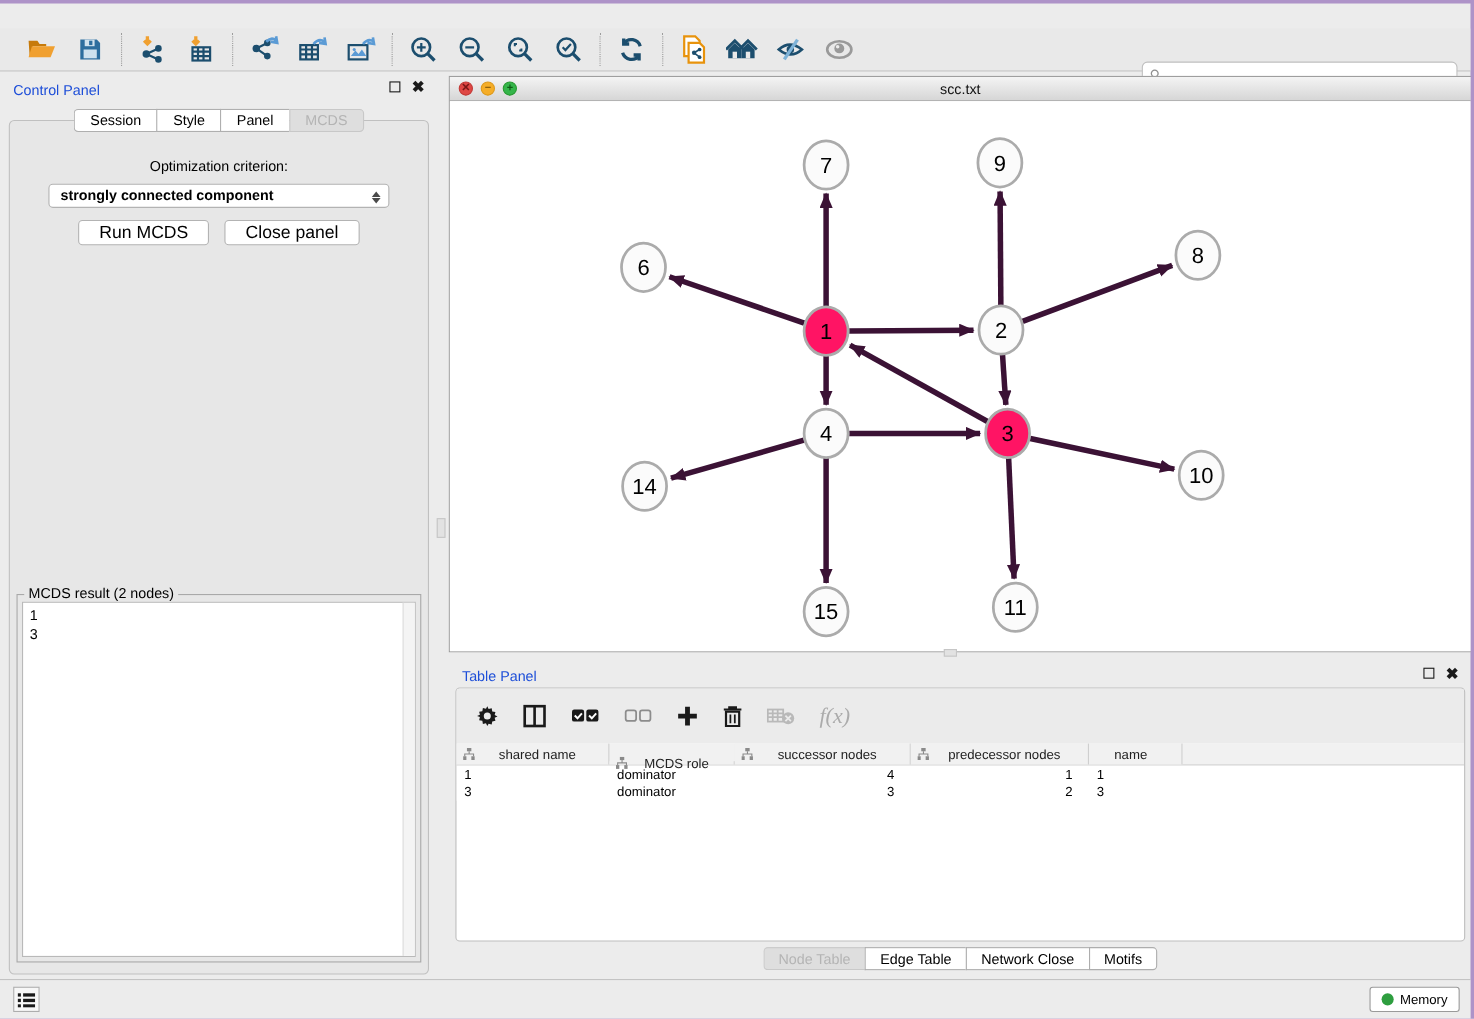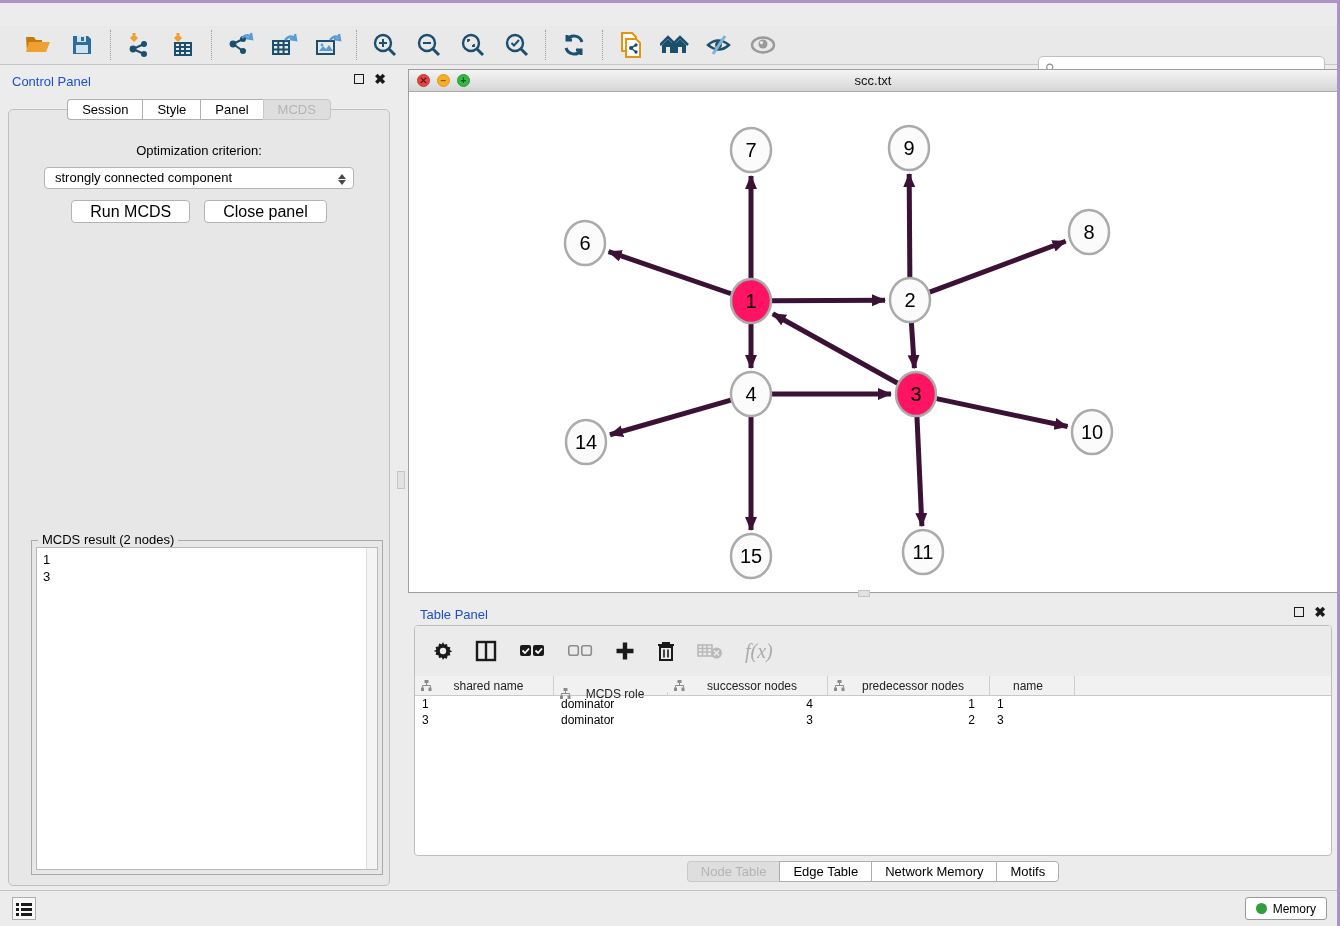--- a/index.html
+++ b/index.html
@@ -38,31 +38,31 @@
   .tabbtn { height:21px; line-height:19px; padding:0 14px; font-size:13px; background:#FFF;
     border:1px solid #AFAFAF; border-right:none; color:#000; cursor:pointer; }
   .tabbtn:first-child { border-radius:4px 0 0 4px; }
   .tabbtn.last { border-right:1px solid #C8C8C8; border-radius:0 4px 4px 0; }
   .tabbtn.disabled { background:#DEDEDE; color:#B4B4B4; border-color:#C8C8C8; }
 
   .cp-body { position:absolute; left:8px; right:8px; top:43px; bottom:4px; background:#E7E7E7;
     border:1px solid #C0C0C0; border-radius:5px; }
   .opt-label { text-align:center; margin-top:33px; font-size:13px; color:#000; }
   .criterion { position:relative; margin:9px auto 0; width:310px; height:22px; background:#FFF;
-    border:1px solid #B3B3B3; border-radius:4px; font-size:13px; line-height:20px; padding-left:10px; cursor:pointer; }
+    border:1px solid #B3B3B3; border-radius:4px; font-size:13px; line-height:20px; padding-left:10px; cursor:pointer;font-weight:bold; }
   .criterion .stepper { position:absolute; right:6px; top:3px; width:10px; height:16px; display:flex; flex-direction:column;
     align-items:center; justify-content:center; gap:1px; }
   .criterion .stepper i { width:0; height:0; border-left:4px solid transparent; border-right:4px solid transparent; }
   .criterion .stepper .up { border-bottom:5px solid #4A4A4A; }
   .criterion .stepper .dn { border-top:5px solid #4A4A4A; }
   .cp-buttons { display:flex; justify-content:center; gap:14px; margin-top:11px; }
   .pushbtn { height:23px; padding:0 18px; background:#FFF; border:1px solid #B3B3B3; border-radius:4px;
     font-size:16px; font-family:"Liberation Sans",sans-serif; cursor:pointer; }
 
-  .result-box { position:absolute; left:6px; right:6px; top:430px; bottom:10px; border:1px solid #A9A9A9;margin-left:16px; }
+  .result-box { position:absolute; left:6px; right:6px; top:430px; bottom:10px; border:1px solid #A9A9A9; }
   .result-legend { position:absolute; left:6px; top:-9px; background:#E7E7E7; padding:0 4px; font-size:13px; color:#000; }
   .result-inner { position:absolute; left:4px; right:4px; top:6px; bottom:4px; background:#FFF; border:1px solid #B9B9B9; }
   .result-text { padding:3px 0 0 6px; font-size:13px; line-height:17px; color:#000; white-space:pre-line; }
   .result-scroll { position:absolute; right:0; top:0; bottom:0; width:11px; background:#F4F4F4; border-left:1px solid #DDD; }
 
   
   .net-window { position:absolute; left:408px; top:66px; width:930px; height:524px;
     border:1px solid #9E9E9E; background:#FFF; }
   .net-titlebar { position:relative; height:22px; background:linear-gradient(#F4F4F4,#D6D6D6); border-bottom:1px solid #ABABAB; }
   .net-titlebar .title { text-align:center; font-size:13px; line-height:21px; color:#111; }
@@ -511,21 +511,21 @@
               <div class="tp-cell right" style="width: 160px;">3</div>
               <div class="tp-cell right" style="width: 162px;">2</div>
               <div class="tp-cell left" style="width: 85px;">3</div>
             </div>
           </div>
       </div>
     </div>
     <div class="tp-tabs" id="tp-tabs">
         <span class="tp-tab disabled">Node Table</span>
         <span class="tp-tab">Edge Table</span>
-        <span class="tp-tab">Network Memory</span>
+        <span class="tp-tab">Network Close</span>
         <span class="tp-tab last">Motifs</span>
       </div>
   </div>
 
   <div class="statusbar">
     <span class="list-btn">
       <svg width="16" height="14" viewBox="0 0 16 14">
           <g fill="#1A1A1A">
             <rect x="0" y="1" width="3" height="3"></rect>
             <rect x="5" y="1" width="11" height="3"></rect>

